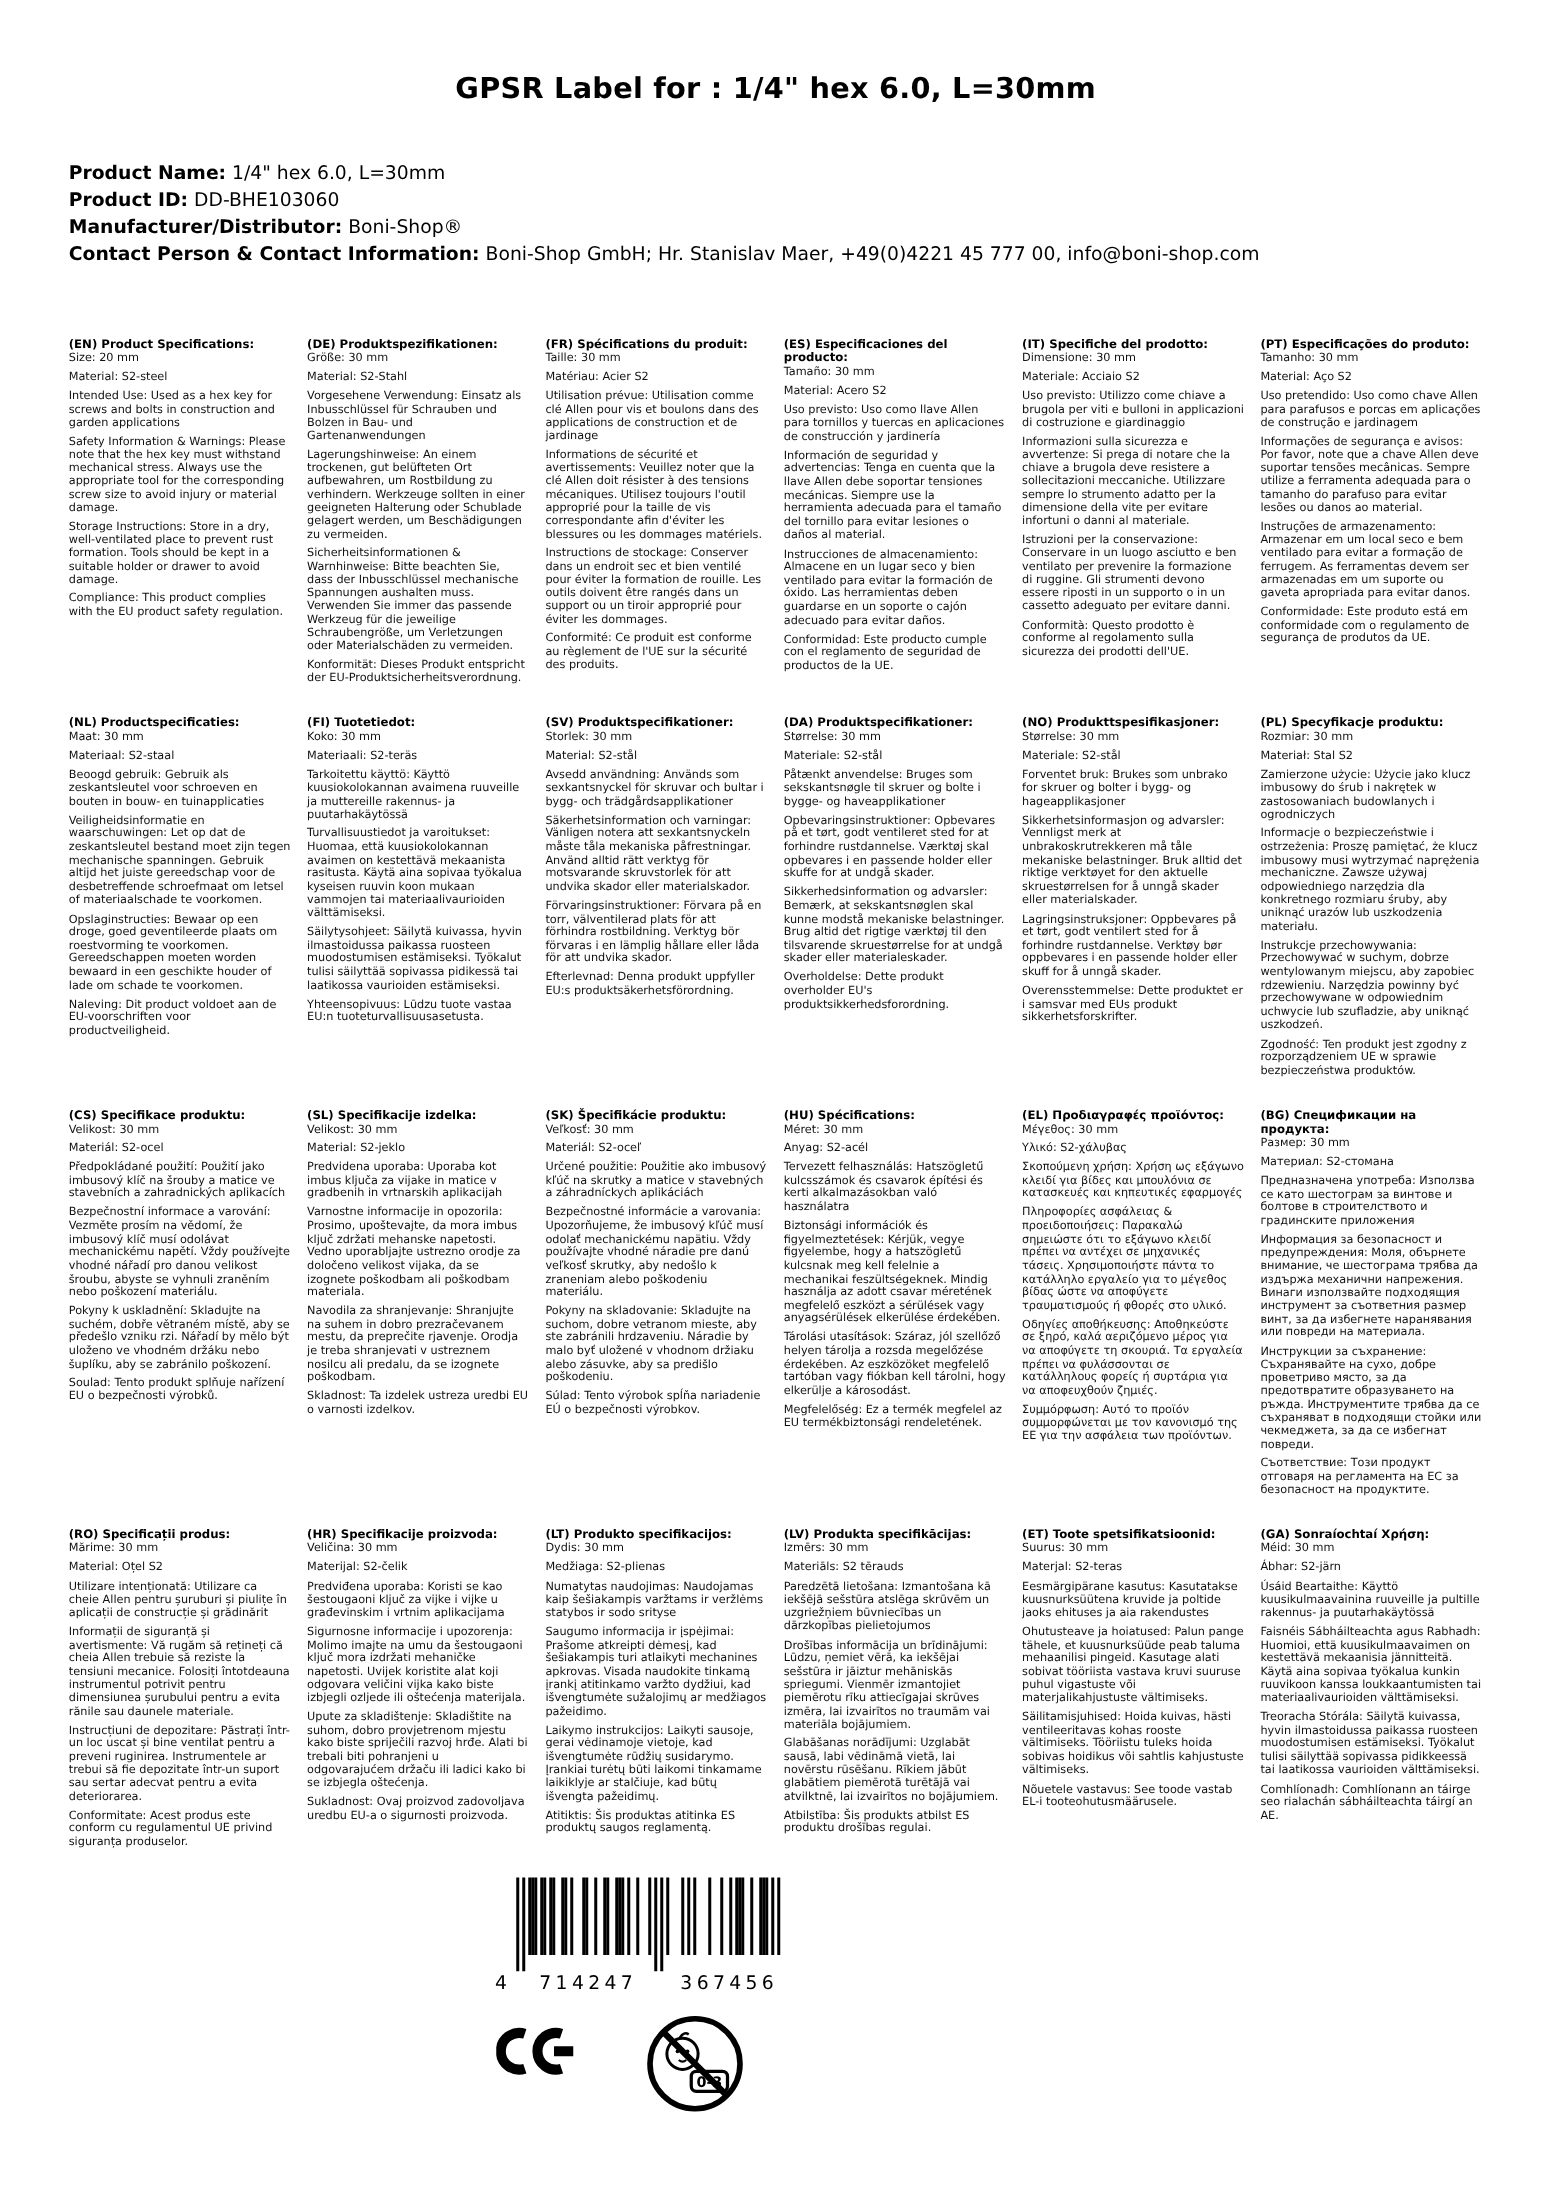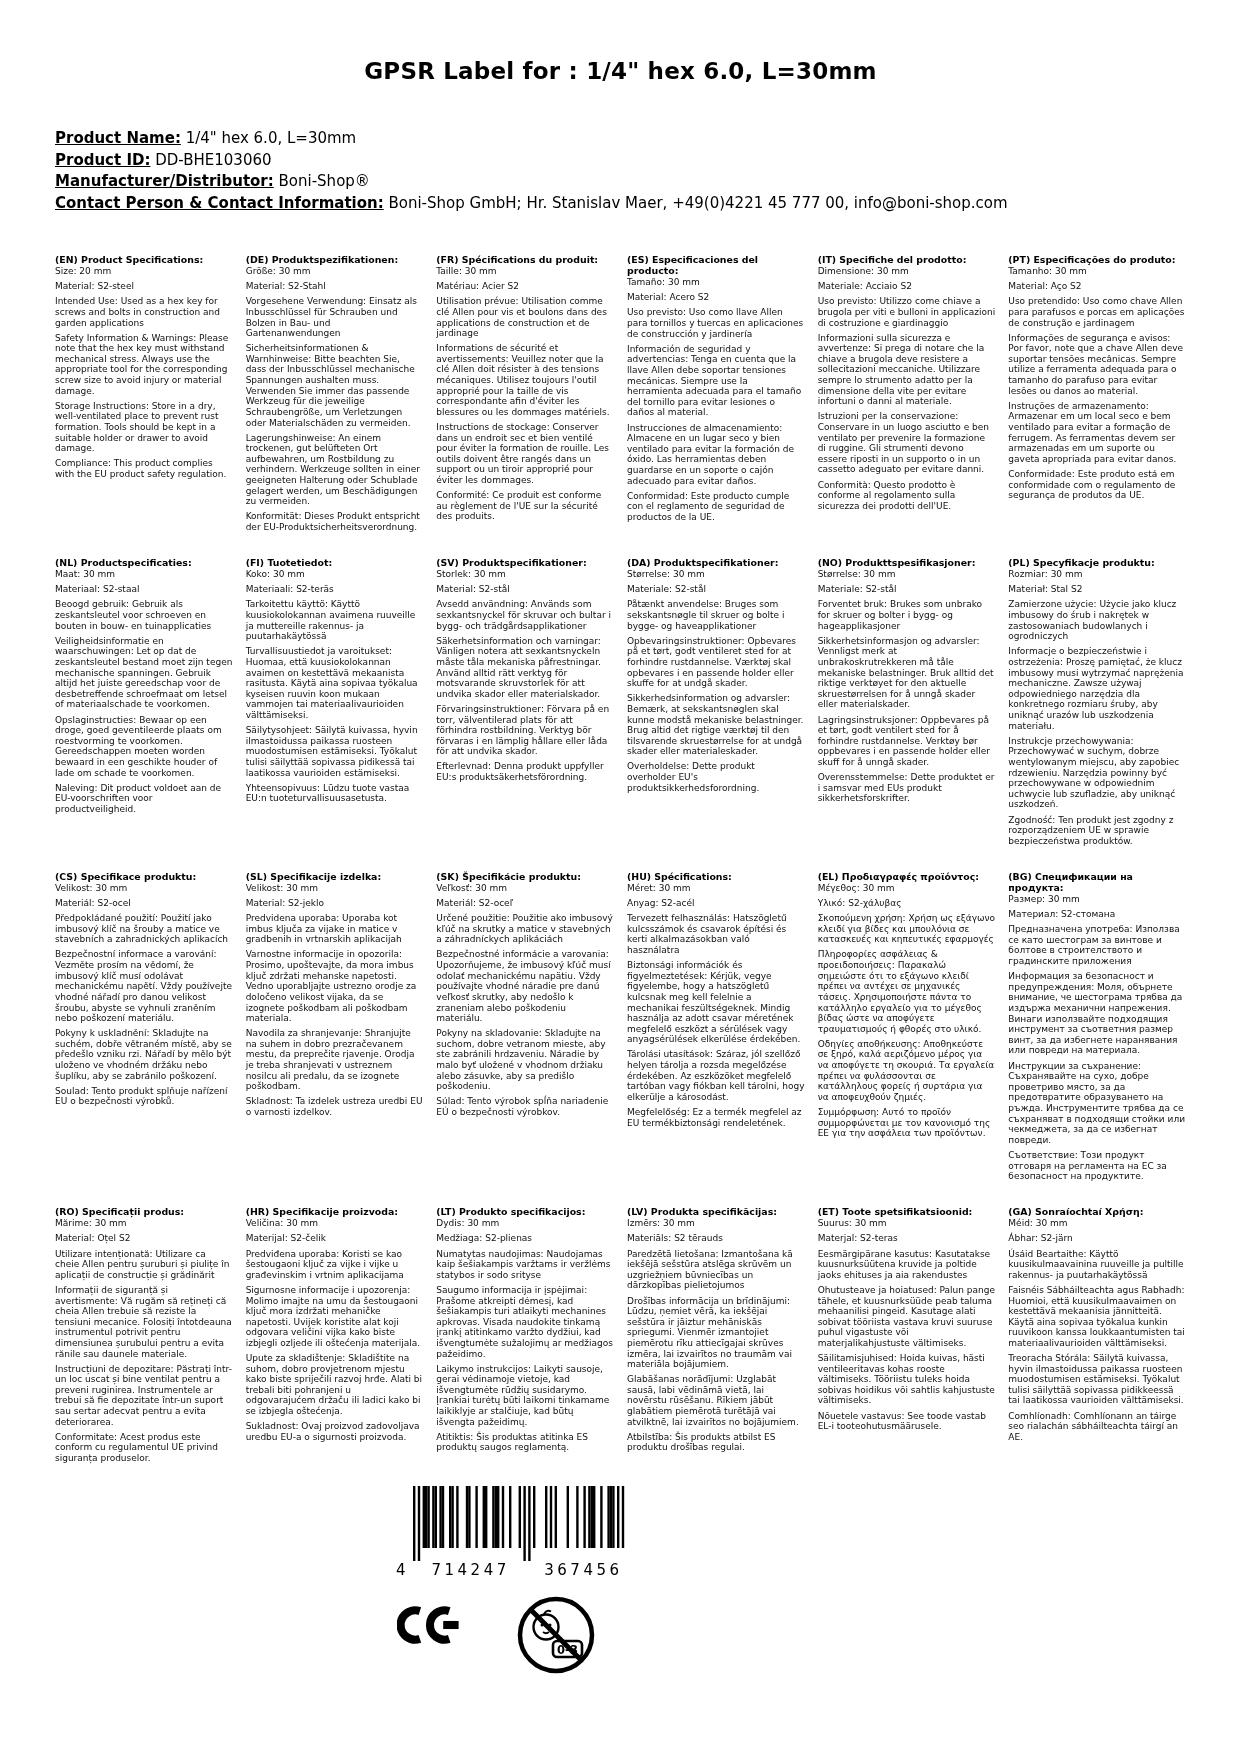--- a/index.html
+++ b/index.html
@@ -8,24 +8,24 @@
     font-family:"DejaVu Sans","Liberation Sans",sans-serif;
     overflow:hidden; position:relative;
   }
   .page { padding:38px 55px 0 55px; box-sizing:border-box; }
   .doc-title {
     text-align:center; font-size:23px; font-weight:bold;
     margin:20px 0 0 0; letter-spacing:0.2px;
   }
   .product-info { margin-top:44px; font-size:15px; line-height:21.5px; }
   .pi-row { white-space:nowrap; }
-  .pi-label { font-weight:bold;text-decoration:underline; }
+  .pi-label { font-weight:bold; }
   .pi-value { font-weight:normal; }
   .lang-grid {
-    margin-top:40px;
+    margin-top:56px;
     display:grid; grid-template-columns:repeat(6,1fr);
     column-gap:13px; row-gap:20px; align-items:start;
   }
   .lang-block { font-size:9px; line-height:1.18; color:#101010; }
   .lang-block h3 { font-size:9.4px; font-weight:bold; margin:0 0 1px 0; color:#000; }
   .lang-block p { margin:0 0 4.5px 0; }
   .barcode-area { margin-top:16px; padding-left:340px; }
   .symbols-row {
     display:flex; align-items:flex-start; gap:52px;
     margin-top:14px; padding-left:342px;
@@ -67,22 +67,22 @@
         <p>Intended Use: Used as a hex key for screws and bolts in construction and garden applications</p>
         <p>Safety Information &amp; Warnings: Please note that the hex key must withstand mechanical stress. Always use the appropriate tool for the corresponding screw size to avoid injury or material damage.</p>
         <p>Storage Instructions: Store in a dry, well-ventilated place to prevent rust formation. Tools should be kept in a suitable holder or drawer to avoid damage.</p>
         <p>Compliance: This product complies with the EU product safety regulation.</p>
       </section>
       <section class="lang-block">
         <h3>(DE) Produktspezifikationen:</h3>
         <p>Größe: 30 mm</p>
         <p>Material: S2-Stahl</p>
         <p>Vorgesehene Verwendung: Einsatz als Inbusschlüssel für Schrauben und Bolzen in Bau- und Gartenanwendungen</p>
+        <p>Lagerungshinweise: An einem trockenen, gut belüfteten Ort aufbewahren, um Rostbildung zu verhindern. Werkzeuge sollten in einer geeigneten Halterung oder Schublade gelagert werden, um Beschädigungen zu vermeiden.</p>
         <p>Sicherheitsinformationen &amp; Warnhinweise: Bitte beachten Sie, dass der Inbusschlüssel mechanische Spannungen aushalten muss. Verwenden Sie immer das passende Werkzeug für die jeweilige Schraubengröße, um Verletzungen oder Materialschäden zu vermeiden.</p>
-        <p>Lagerungshinweise: An einem trockenen, gut belüfteten Ort aufbewahren, um Rostbildung zu verhindern. Werkzeuge sollten in einer geeigneten Halterung oder Schublade gelagert werden, um Beschädigungen zu vermeiden.</p>
         <p>Konformität: Dieses Produkt entspricht der EU-Produktsicherheitsverordnung.</p>
       </section>
       <section class="lang-block">
         <h3>(FR) Spécifications du produit:</h3>
         <p>Taille: 30 mm</p>
         <p>Matériau: Acier S2</p>
         <p>Utilisation prévue: Utilisation comme clé Allen pour vis et boulons dans des applications de construction et de jardinage</p>
         <p>Informations de sécurité et avertissements: Veuillez noter que la clé Allen doit résister à des tensions mécaniques. Utilisez toujours l'outil approprié pour la taille de vis correspondante afin d'éviter les blessures ou les dommages matériels.</p>
         <p>Instructions de stockage: Conserver dans un endroit sec et bien ventilé pour éviter la formation de rouille. Les outils doivent être rangés dans un support ou un tiroir approprié pour éviter les dommages.</p>
         <p>Conformité: Ce produit est conforme au règlement de l'UE sur la sécurité des produits.</p>

